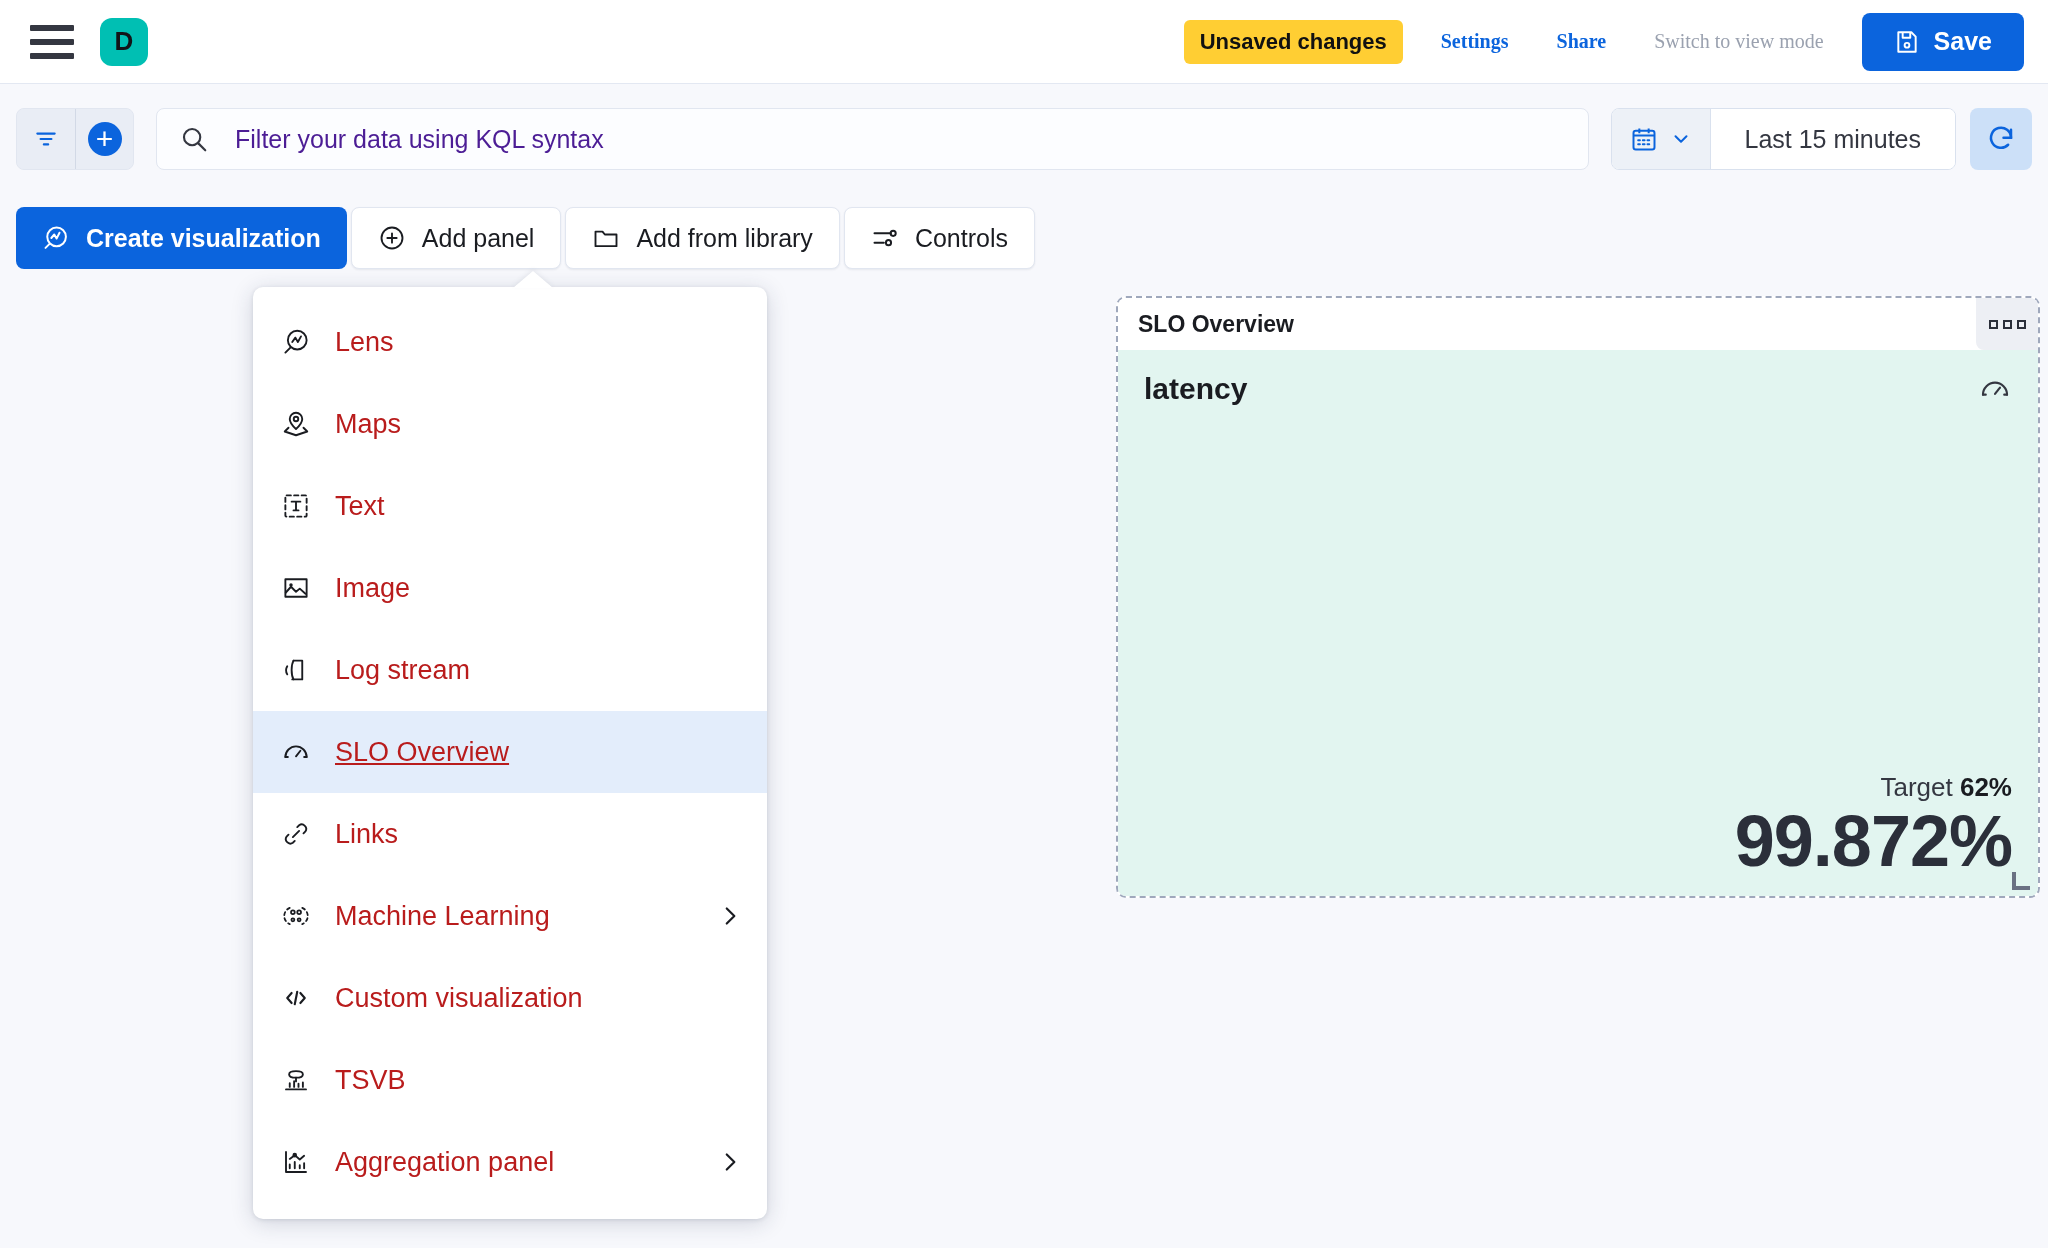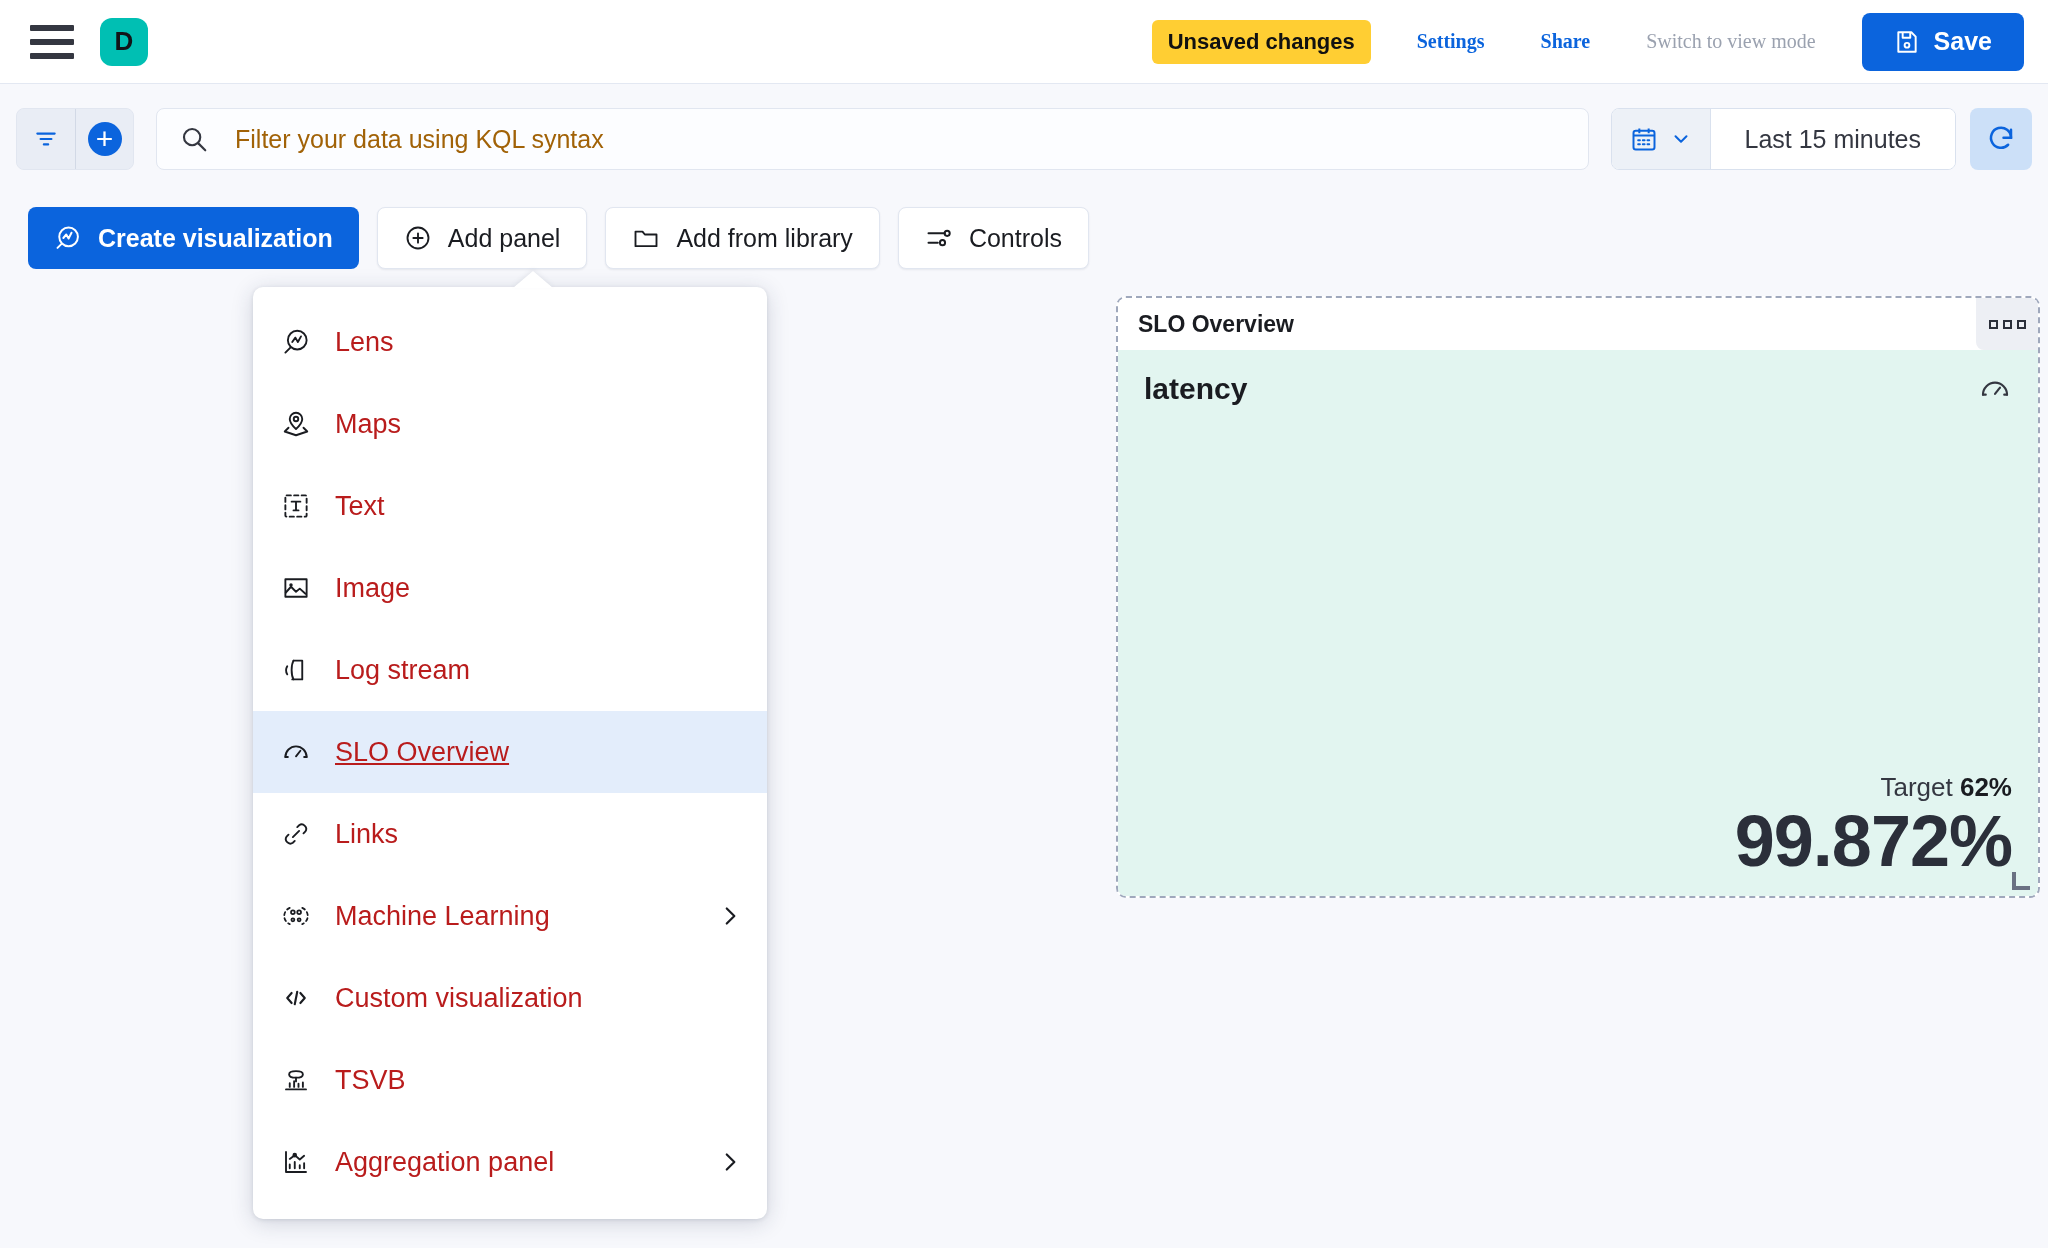--- a/index.html
+++ b/index.html
@@ -56,21 +56,21 @@
   .crumb-2 {
     background: #D3DAE6; color: #343741; font-weight: bold;
     border-radius: 0 8px 8px 0;
     padding-left: 46px; padding-right: 18px;
     margin-left: 0;
     position: relative;
   }
   .pencil-icon { margin-left: 12px; display:flex; align-items:center; }
 
   .hdr-right {
-    margin-left: auto; display: flex; align-items: center; gap: 12px;
+    margin-left: auto; display: flex; align-items: center; gap: 4px;
     padding-right: 24px;
   }
   .badge-unsaved {
     background: #FFCE33; color: #111;
     font-size: 22px; font-weight: bold;
     border-radius: 6px; padding: 9px 16px;
     margin-right: 34px;
   }
   .hdr-link {
     font-size: 20px; font-weight: bold; color: #0B64DD;
@@ -109,21 +109,21 @@
   }
   .plus-circle:before {
     content:'+'; color:#fff; font-size: 30px; line-height: 28px; font-weight: 300;
   }
   .search-field {
     flex: 1; height: 62px; margin-left: 22px;
     background: #FCFDFF; border: 1px solid #E1E6F0; border-radius: 8px;
     display: flex; align-items: center; padding: 0 22px;
   }
   .search-field .ph {
-    font-size: 25px; color: #a16207; margin-left: 26px;
+    font-size: 25px; color: #4c1d95; margin-left: 26px;
   }
   .datepicker {
     display: flex; height: 62px; margin-left: 22px;
     border: 1px solid #D9E1EE; border-radius: 8px; overflow: hidden; flex: none;
     background: #fff;
   }
   .dp-left {
     background: #EDF1F7; display: flex; align-items: center; gap: 12px;
     padding: 0 18px; border-right: 1px solid #D9E1EE; cursor: pointer;
   }
@@ -133,21 +133,21 @@
   }
   .refresh-btn {
     width: 62px; height: 62px; margin-left: 14px; flex: none;
     background: #CCE0F8; border-radius: 8px;
     display: flex; align-items: center; justify-content: center; cursor: pointer;
   }
 
   
   .toolbar {
     position: absolute; top: 194px; left: 0; width: 2048px; height: 88px;
-    display: flex; align-items: center; padding-left: 28px; gap: 18px;
+    display: flex; align-items: center; padding-left: 16px; gap: 4px;
     background: #F7F8FC;
     z-index: 25;
   }
   .tb-btn {
     height: 62px; border-radius: 8px; display: flex; align-items: center; gap: 16px;
     padding: 0 26px; font-size: 25px; cursor: pointer; white-space: nowrap;
     font-family: "Liberation Sans", sans-serif;
   }
   .tb-primary { background: #0B64DD; color: #fff; font-weight: bold; border: none; }
   .tb-default {

